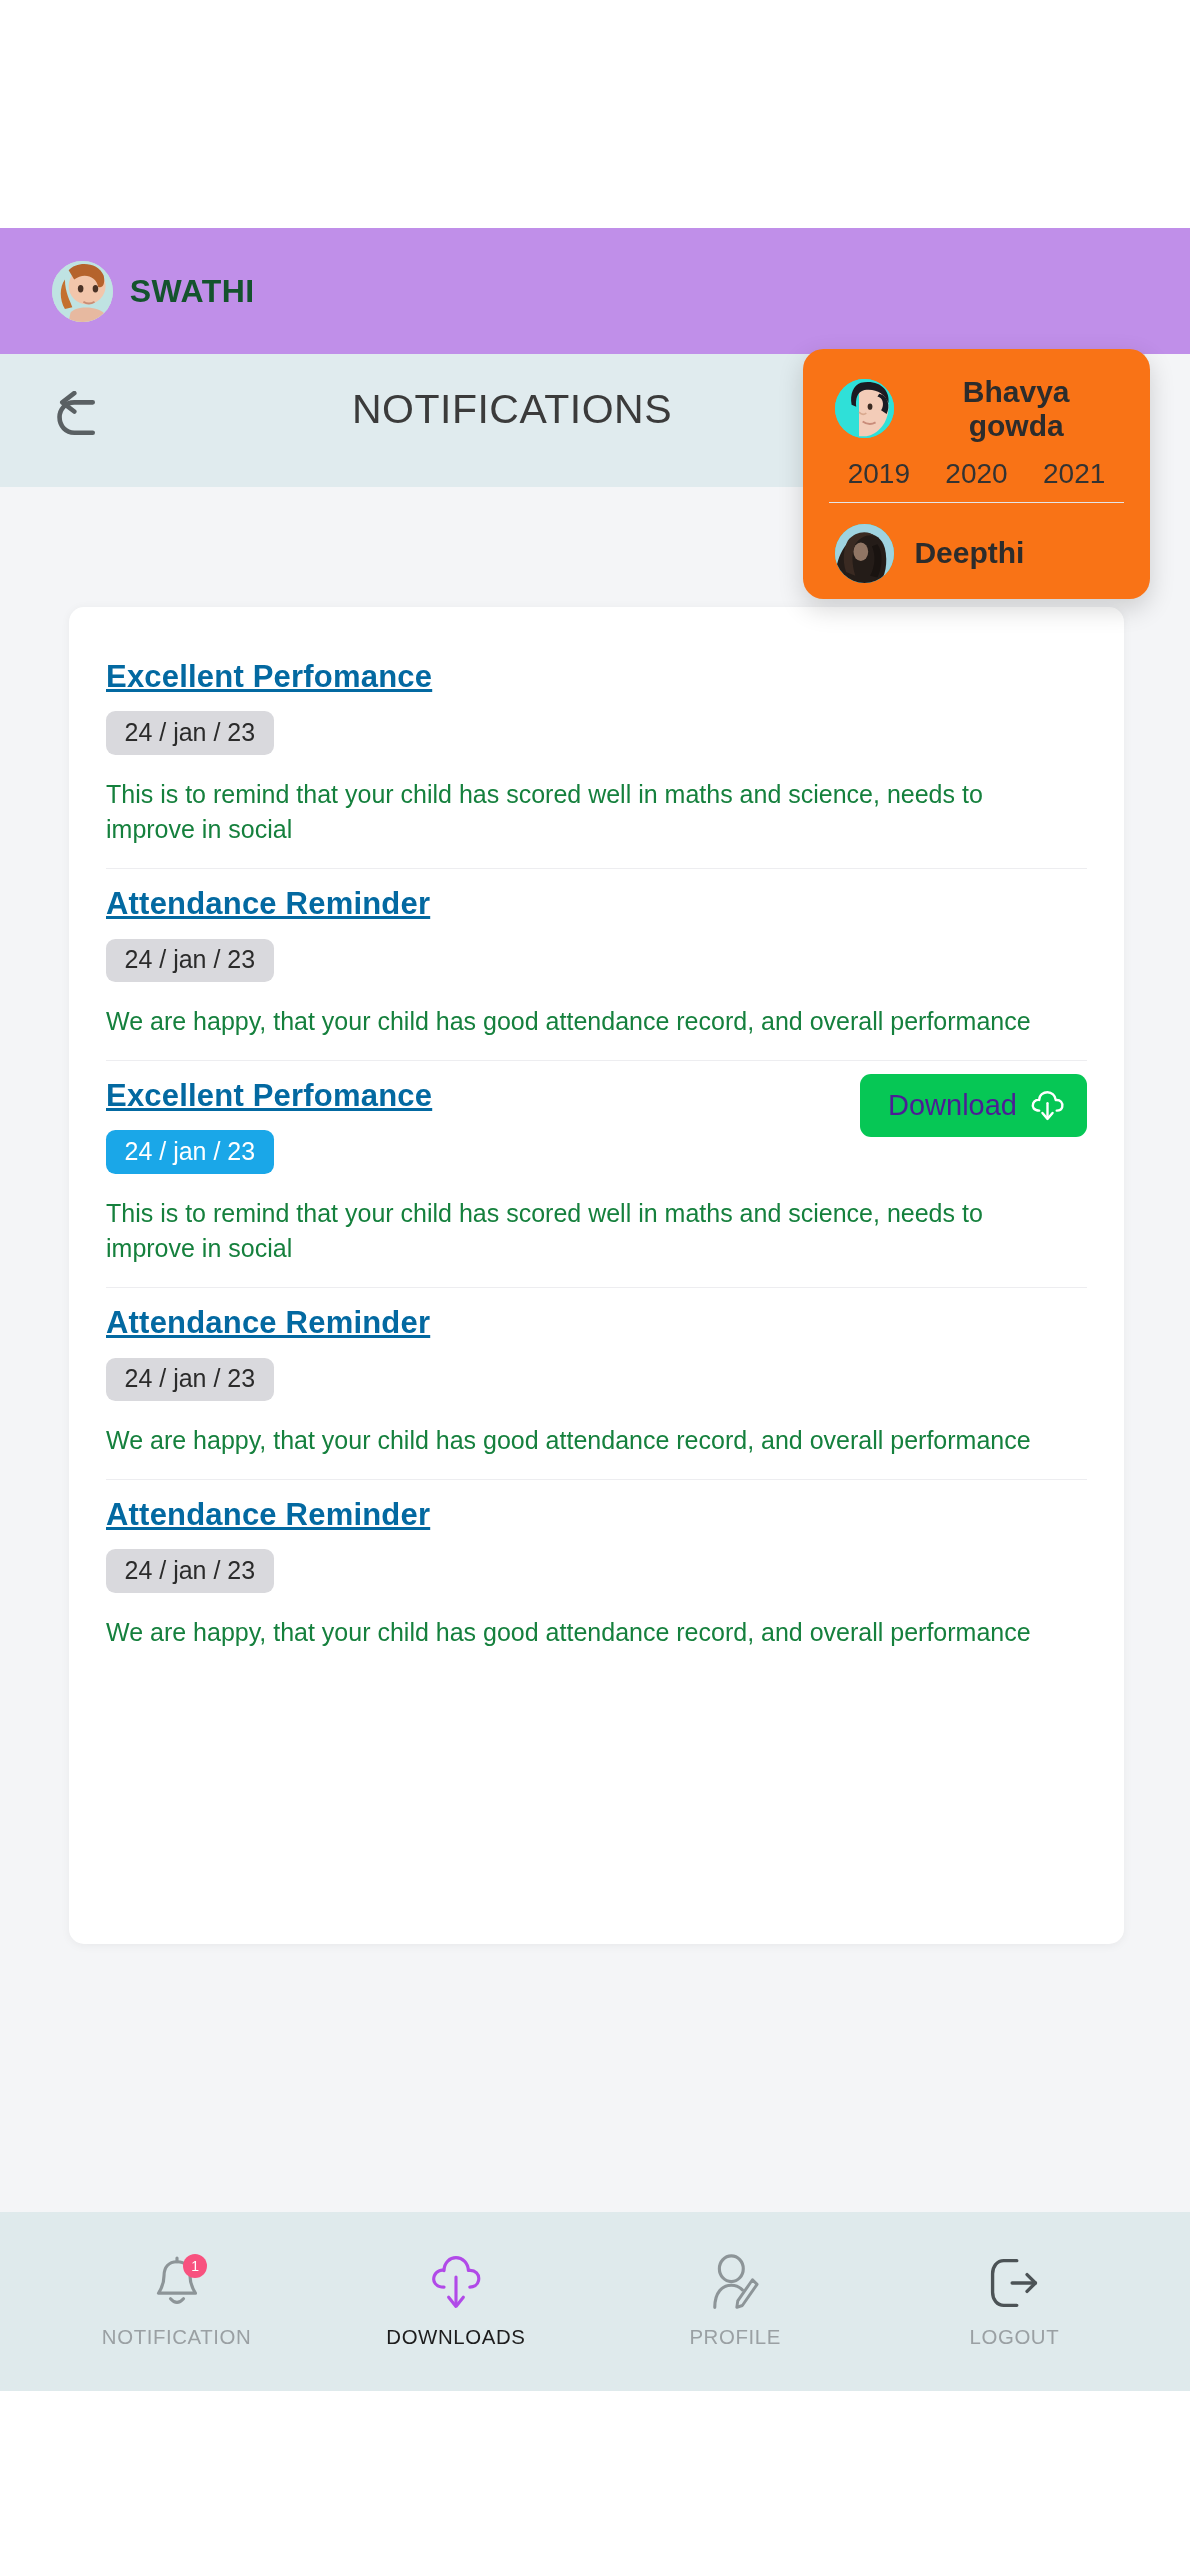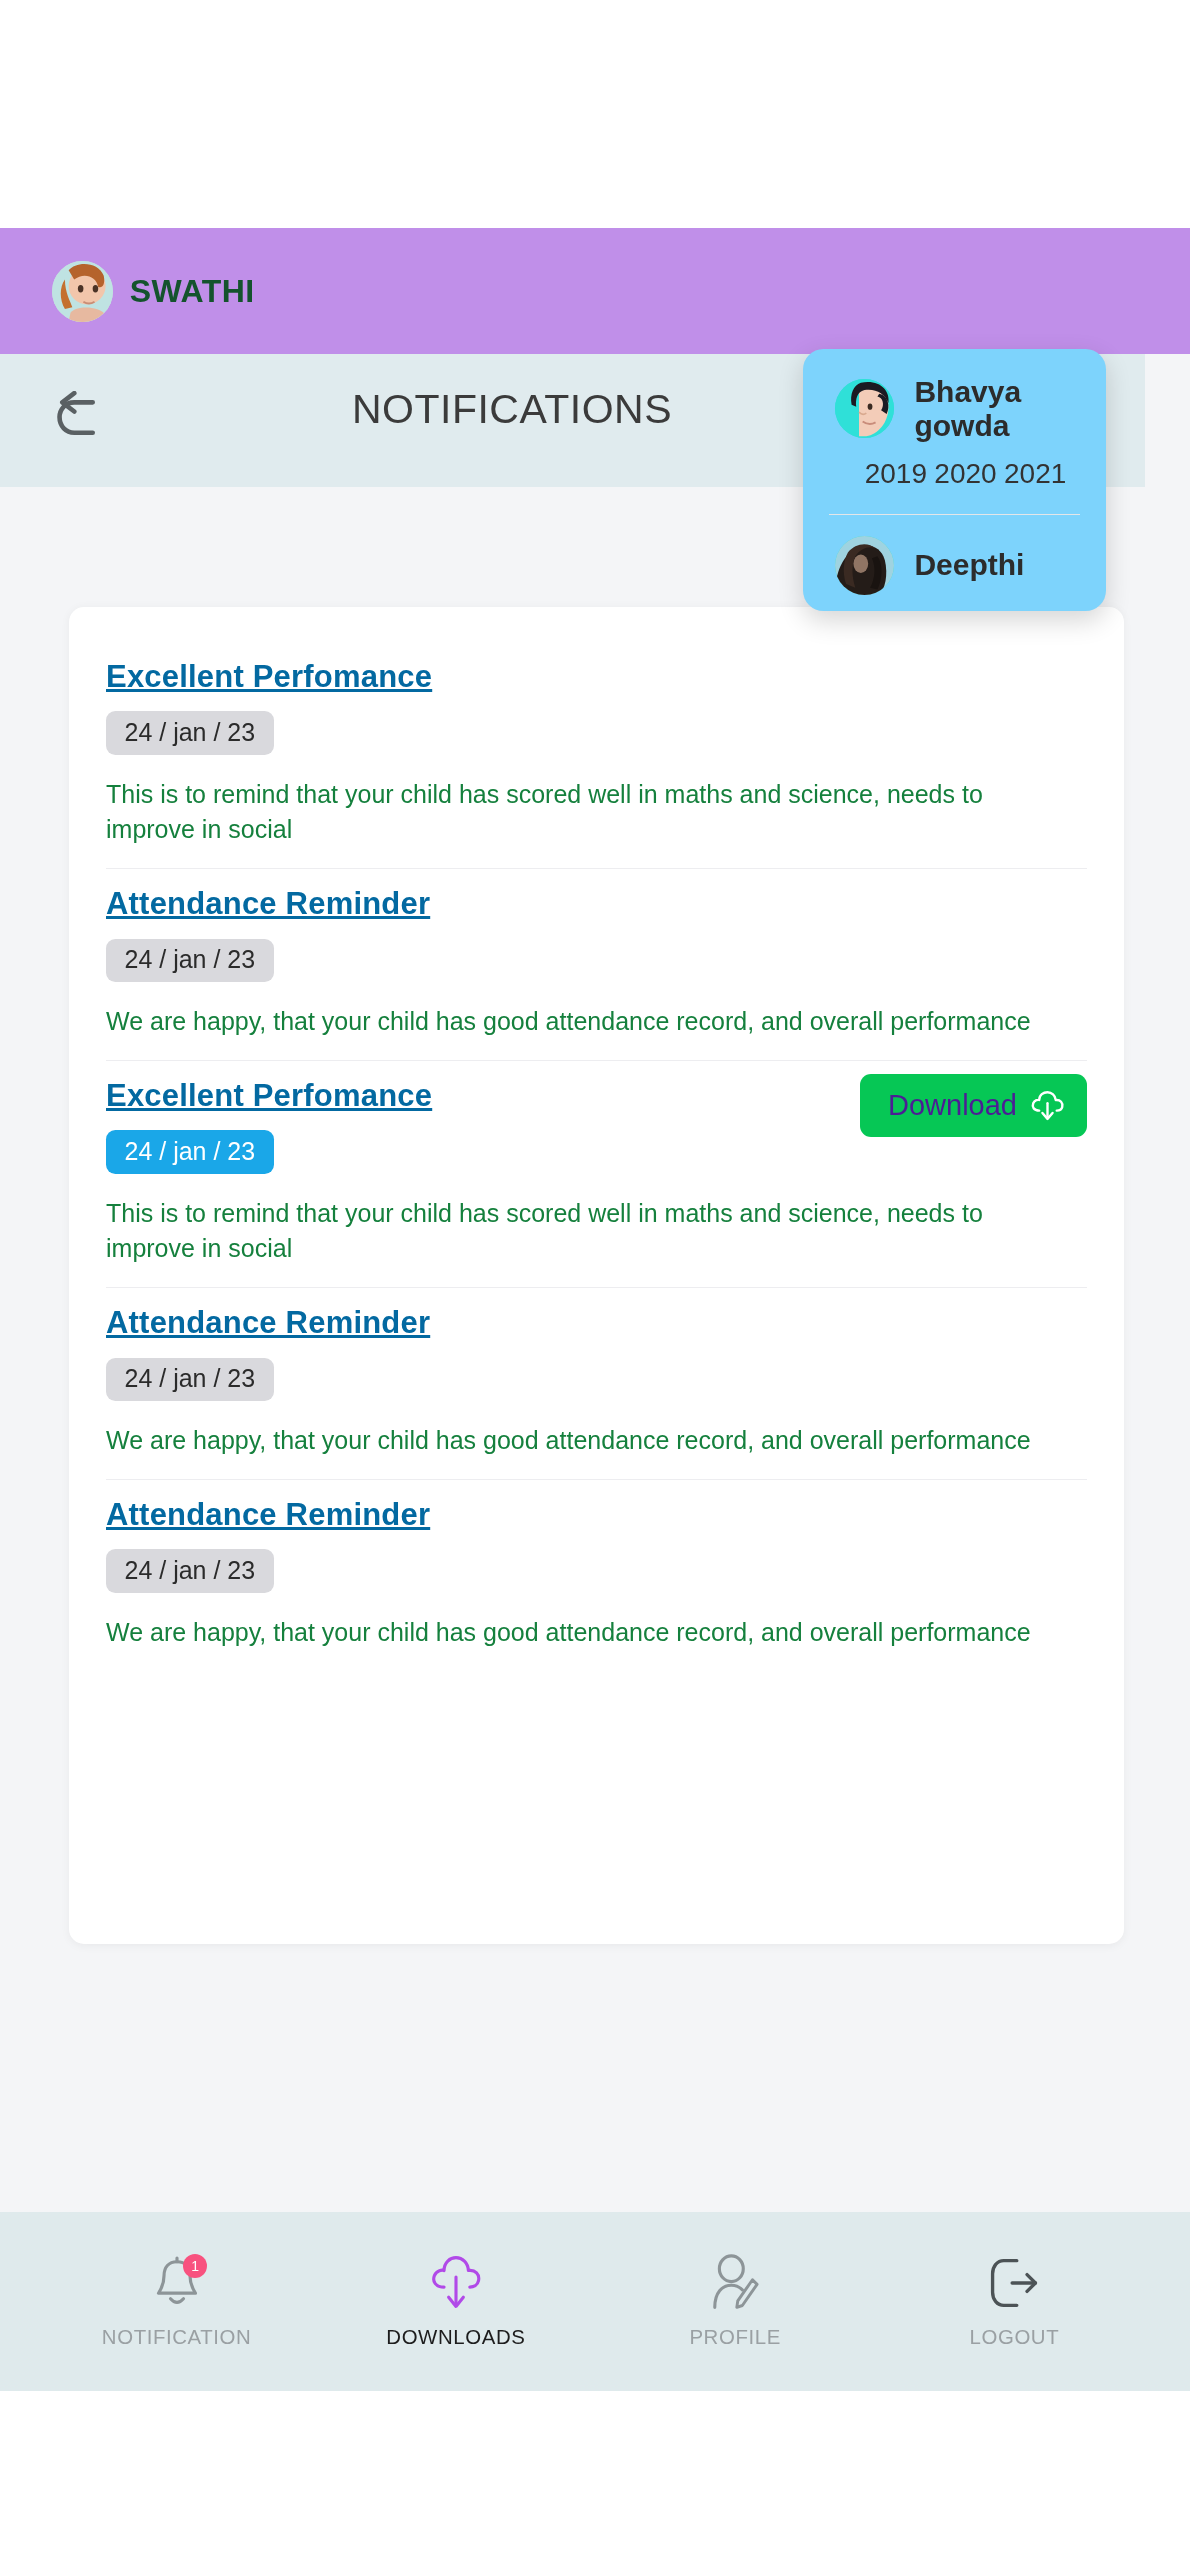--- a/index.html
+++ b/index.html
@@ -106,26 +106,27 @@
     color: #8b9396;
     padding-right: 167px;
   }
   .breadcrumb .crumb-sep { margin: 0 15px; color: #9aa2a5; }
 
   
   .student-panel {
     position: absolute;
     top: 349px;
     left: 803px;
-    width: 303px;
+    width: 347px;
     border-radius: 20.4px;
-    background: #7dd3fc;
+    background: #f97316;
     box-shadow: 0 9.3px 26px rgba(0,0,0,0.16);
     padding: 22px 0 16.7px 0;
     z-index: 30;
+    text-align: center;
   }
   .student-row {
     display: flex;
     align-items: center;
     gap: 20.4px;
     padding: 3.7px 32px 0 32px;
   }
   .student-av {
     width: 59px; height: 59px;
     border-radius: 50%;
@@ -135,22 +136,22 @@
   }
   .student-av svg { display: block; width: 59px; height: 59px; }
   .student-name {
     font-size: 30px;
     font-weight: 700;
     color: #2c2c2c;
   }
   .year-row {
     display: flex;
     justify-content: space-between;
-    padding: 13px 41px 0 58px;
-    margin-bottom: 23px;
+    padding: 13px 41px 0 41px;
+    margin-bottom: 11px;
   }
   .year-chip {
     font-size: 28px;
     color: #333333;
     cursor: pointer;
     padding: 1.9px 3.7px;
   }
   .panel-divider {
     height: 0.9px;
     background: #e4e6e8;

